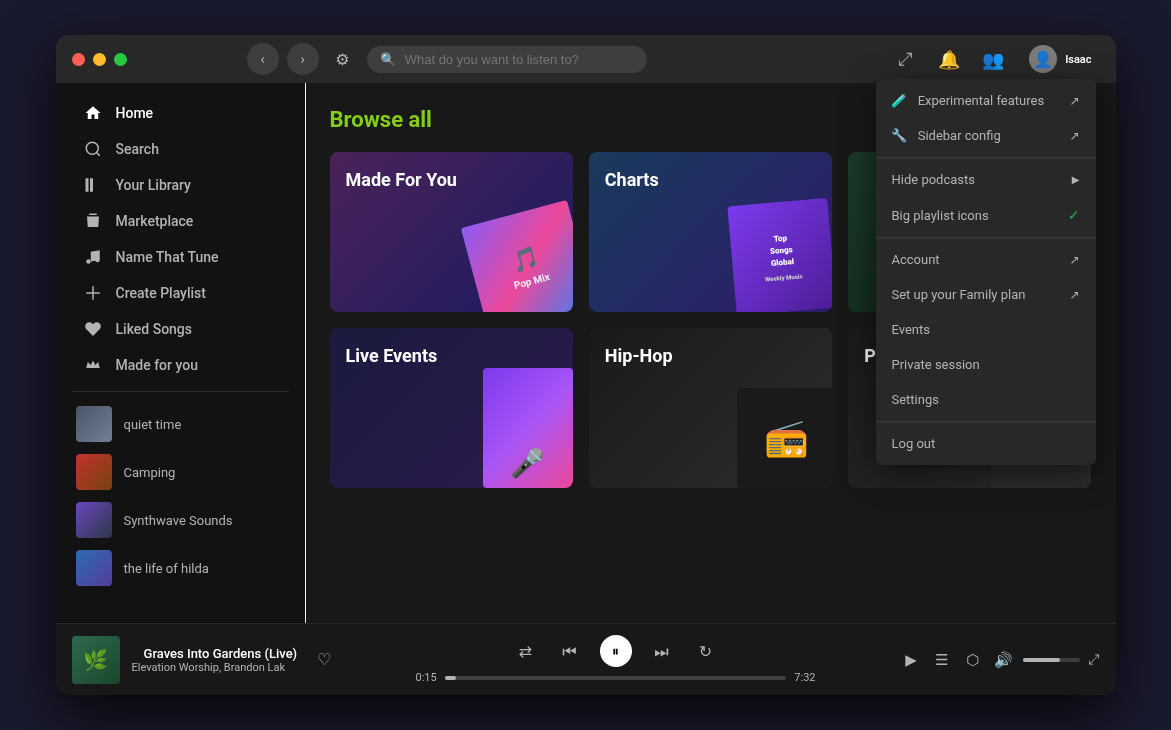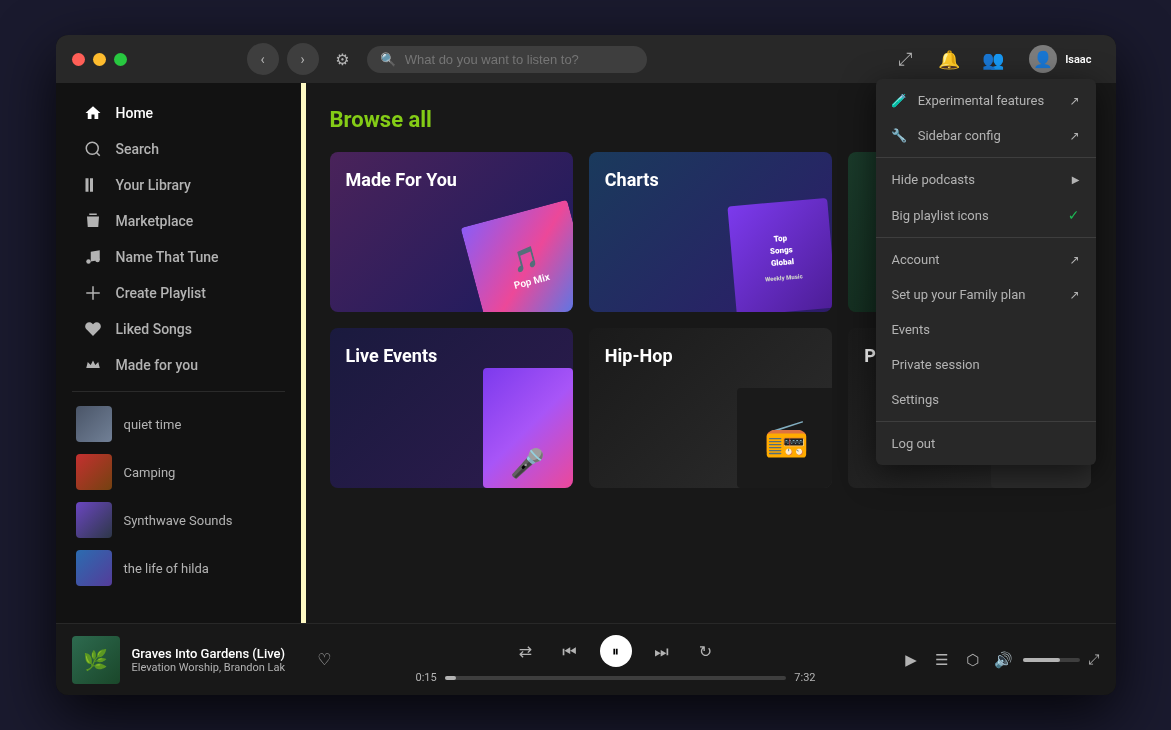--- a/index.html
+++ b/index.html
@@ -137,21 +137,21 @@
       overflow: hidden;
     }
     
     .sidebar {
       width: 250px;
       background: #121212;
       padding: 12px 0;
       flex-shrink: 0;
       display: flex;
       flex-direction: column;
-      border-right: 5px solid #fef9c3;
+      border-right: 1px solid #fef9c3;
       overflow-y: auto;
     }
     .nav-item {
       display: flex;
       align-items: center;
       gap: 14px;
       padding: 8px 20px;
       cursor: pointer;
       color: #b3b3b3;
       font-size: 14px;
@@ -389,21 +389,21 @@
       width: 48px;
       height: 48px;
       border-radius: 4px;
       background: linear-gradient(135deg, #2d6a4f, #1a472a);
       flex-shrink: 0;
       display: flex;
       align-items: center;
       justify-content: center;
     }
     .track-details { flex: 1; min-width: 0; }
-    .track-name { color: white; font-size: 13px; font-weight: 500; white-space: nowrap; overflow: hidden; text-overflow: ellipsis; }
+    .track-name { color: white; font-size: 13px; font-weight: 500; white-space: nowrap; overflow: hidden; text-overflow: ellipsis; text-align: right; }
     .track-artist { color: #b3b3b3; font-size: 11px; white-space: nowrap; overflow: hidden; text-overflow: ellipsis; }
     .heart-btn { color: #b3b3b3; font-size: 16px; cursor: pointer; margin-left: 8px; }
     .player-controls {
       flex: 1;
       display: flex;
       flex-direction: column;
       align-items: center;
       gap: 4px;
     }
     .player-buttons {

